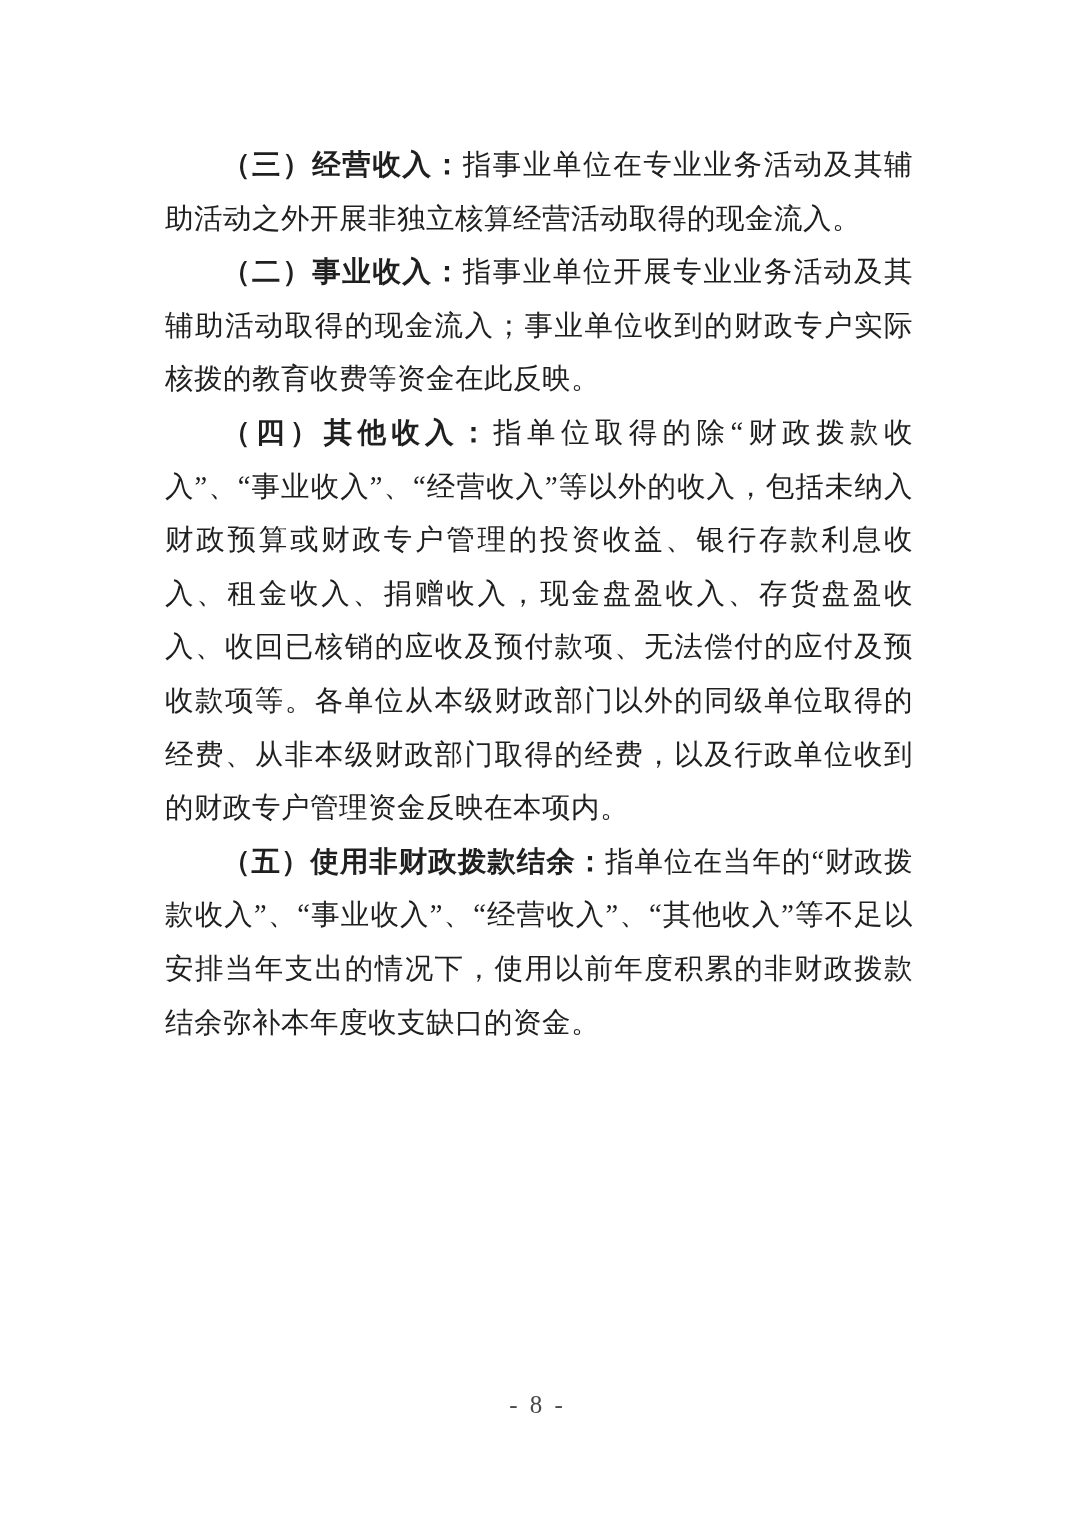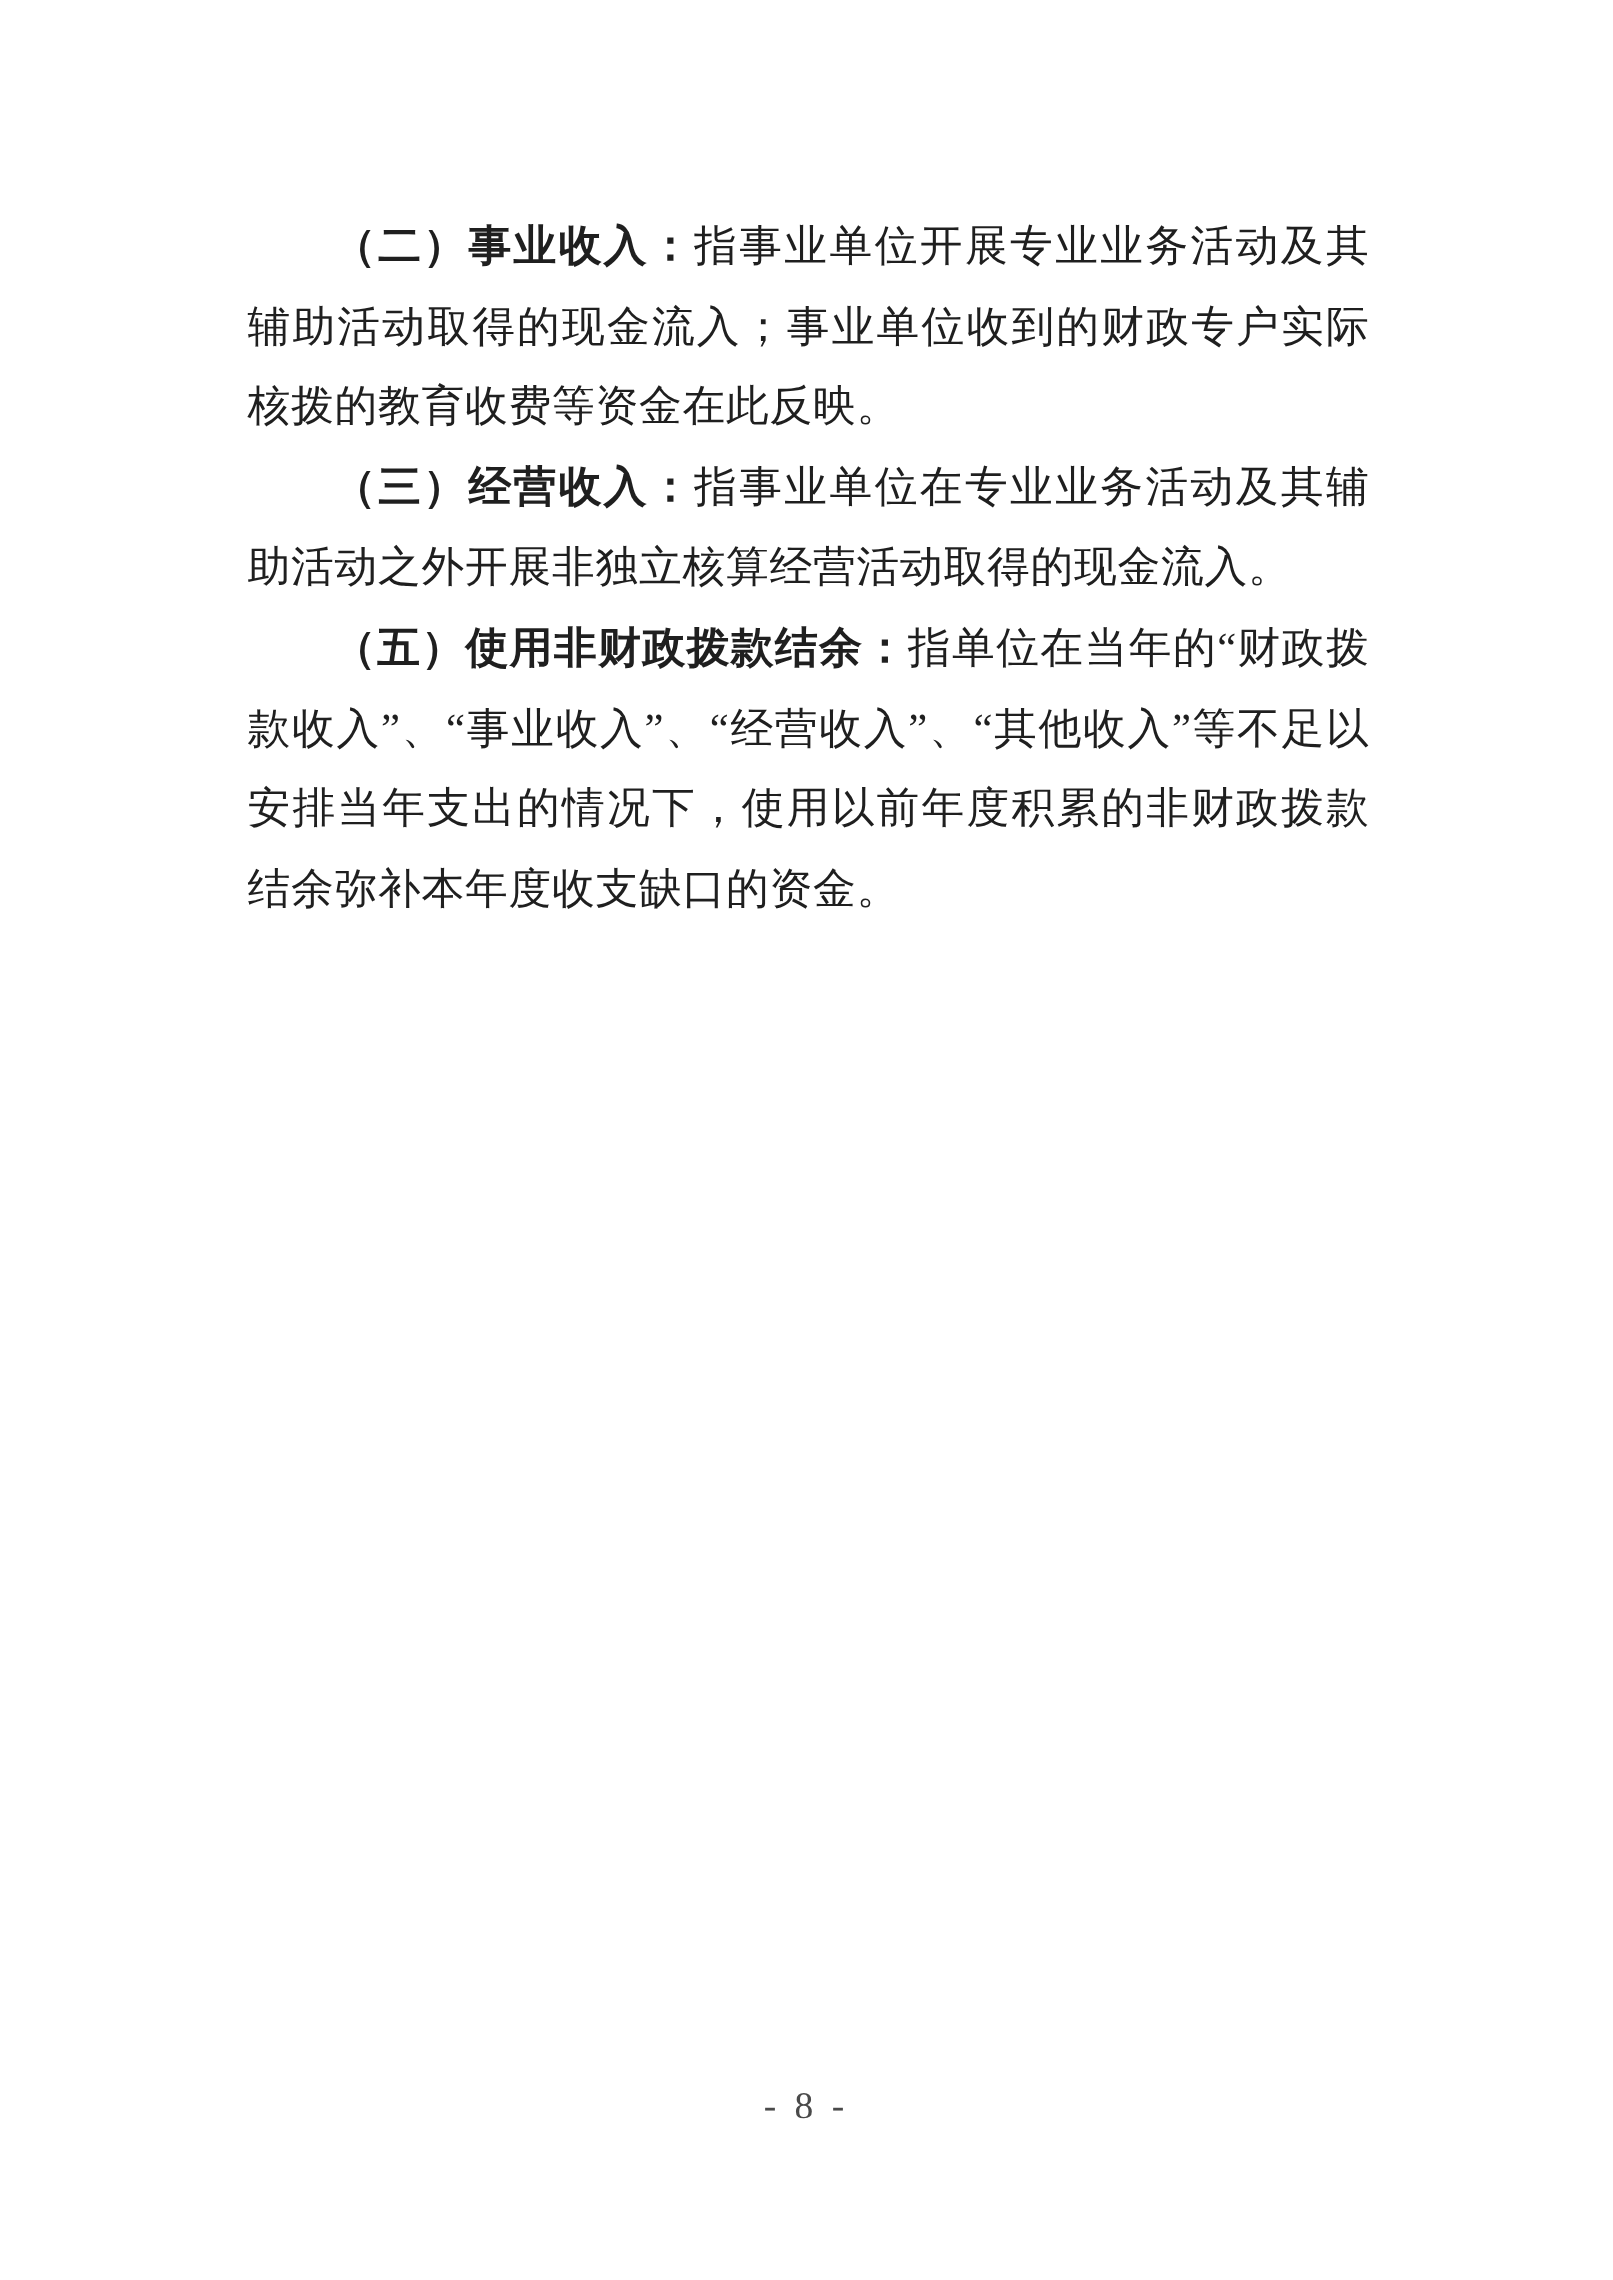--- a/index.html
+++ b/index.html
@@ -45,18 +45,19 @@
     line-height: 30px;
     color: #4a4a4a;
     letter-spacing: 3px;
   }
 </style>
 </head>
 <body>
 
 <div class="page">
   <div class="content">
+    <p class="para"><span class="para-heading">（三）经营收入：</span><span class="para-body">指事业单位在专业业务活动及其辅助活动之外开展非独立核算经营活动取得的现金流入。</span></p>
     <p class="para"><span class="para-heading">（二）事业收入：</span><span class="para-body">指事业单位开展专业业务活动及其辅助活动取得的现金流入；事业单位收到的财政专户实际核拨的教育收费等资金在此反映。</span></p>
-    <p class="para"><span class="para-heading">（三）经营收入：</span><span class="para-body">指事业单位在专业业务活动及其辅助活动之外开展非独立核算经营活动取得的现金流入。</span></p>
+    <p class="para"><span class="para-heading">（四）其他收入：</span><span class="para-body">指单位取得的除“财政拨款收入”、“事业收入”、“经营收入”等以外的收入，包括未纳入财政预算或财政专户管理的投资收益、银行存款利息收入、租金收入、捐赠收入，现金盘盈收入、存货盘盈收入、收回已核销的应收及预付款项、无法偿付的应付及预收款项等。各单位从本级财政部门以外的同级单位取得的经费、从非本级财政部门取得的经费，以及行政单位收到的财政专户管理资金反映在本项内。</span></p>
     <p class="para"><span class="para-heading">（五）使用非财政拨款结余：</span><span class="para-body">指单位在当年的“财政拨款收入”、“事业收入”、“经营收入”、“其他收入”等不足以安排当年支出的情况下，使用以前年度积累的非财政拨款结余弥补本年度收支缺口的资金。</span></p>
   </div>
   <div class="footer">- 8 -</div>
 </div>
 
 </body></html>

